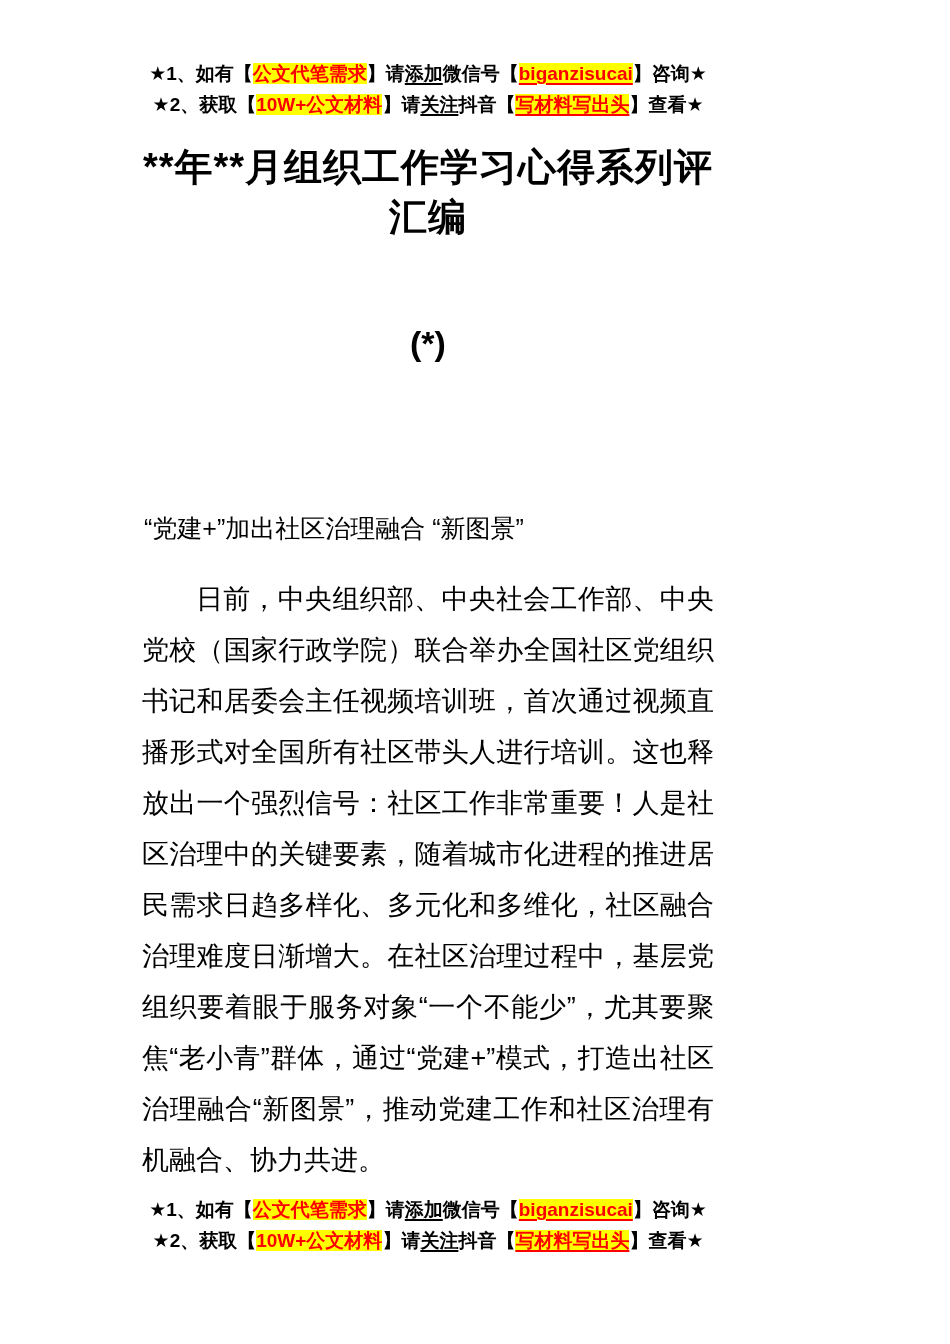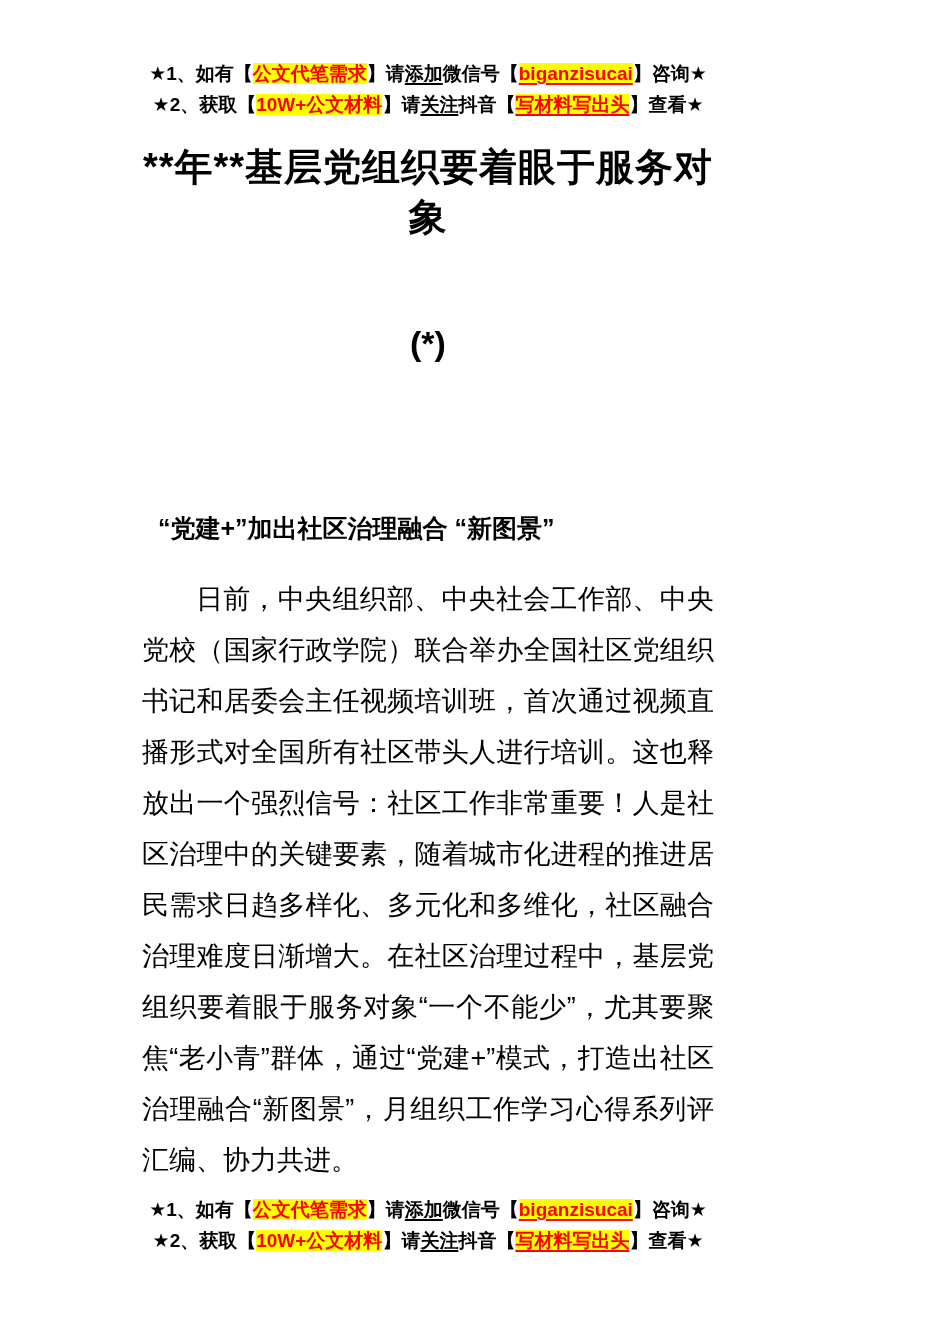--- a/index.html
+++ b/index.html
@@ -62,24 +62,24 @@
   }
   .doc-subtitle {
     margin: 76px 0 140px 0;
     text-align: center;
     font-size: 34px;
     line-height: 50px;
     font-weight: bold;
   }
   
   .section-heading {
-    margin: 0 0 26px 16px;
+    margin: 0 0 26px 2px;
     font-size: 25px;
     line-height: 40px;
-    font-weight: bold;
+    font-weight: normal;
   }
   .article p {
     margin: 0;
     font-size: 27px;
     line-height: 51px;
     text-align: justify;
     text-indent: 2em;
     word-break: break-all;
   }
   .article p + p { margin-top: 30px; }
@@ -88,27 +88,27 @@
 </head>
 <body>
 
 <div class="page">
 
   <div class="notice header-notice">
     <span class="line"><span class="seg plain">★</span><span class="seg plain">1、如有【</span><span class="seg hl-red">公文代笔需求</span><span class="seg plain">】请</span><span class="seg underline">添加</span><span class="seg plain">微信号【</span><span class="seg hl-red-underline">biganzisucai</span><span class="seg plain">】咨询</span><span class="seg plain">★</span></span>
     <span class="line"><span class="seg plain">★</span><span class="seg plain">2、获取【</span><span class="seg hl-red">10W+公文材料</span><span class="seg plain">】请</span><span class="seg underline">关注</span><span class="seg plain">抖音【</span><span class="seg hl-red-underline">写材料写出头</span><span class="seg plain">】查看</span><span class="seg plain">★</span></span>
   </div>
 
-  <h1 class="doc-title">**年**基层党组织要着眼于服务对象</h1>
+  <h1 class="doc-title">**年**月组织工作学习心得系列评汇编</h1>
 
   <div class="doc-subtitle">(*)</div>
 
   <div class="article">
     <div class="section-heading">“党建+”加出社区治理融合 “新图景”</div>
-    <p>日前，中央组织部、中央社会工作部、中央党校（国家行政学院）联合举办全国社区党组织书记和居委会主任视频培训班，首次通过视频直播形式对全国所有社区带头人进行培训。这也释放出一个强烈信号：社区工作非常重要！人是社区治理中的关键要素，随着城市化进程的推进居民需求日趋多样化、多元化和多维化，社区融合治理难度日渐增大。在社区治理过程中，基层党组织要着眼于服务对象“一个不能少”，尤其要聚焦“老小青”群体，通过“党建+”模式，打造出社区治理融合“新图景”，月组织工作学习心得系列评汇编、协力共进。</p>
+    <p>日前，中央组织部、中央社会工作部、中央党校（国家行政学院）联合举办全国社区党组织书记和居委会主任视频培训班，首次通过视频直播形式对全国所有社区带头人进行培训。这也释放出一个强烈信号：社区工作非常重要！人是社区治理中的关键要素，随着城市化进程的推进居民需求日趋多样化、多元化和多维化，社区融合治理难度日渐增大。在社区治理过程中，基层党组织要着眼于服务对象“一个不能少”，尤其要聚焦“老小青”群体，通过“党建+”模式，打造出社区治理融合“新图景”，推动党建工作和社区治理有机融合、协力共进。</p>
   </div>
 
   <div class="notice footer-notice">
     <span class="line"><span class="seg plain">★</span><span class="seg plain">1、如有【</span><span class="seg hl-red">公文代笔需求</span><span class="seg plain">】请</span><span class="seg underline">添加</span><span class="seg plain">微信号【</span><span class="seg hl-red-underline">biganzisucai</span><span class="seg plain">】咨询</span><span class="seg plain">★</span></span>
     <span class="line"><span class="seg plain">★</span><span class="seg plain">2、获取【</span><span class="seg hl-red">10W+公文材料</span><span class="seg plain">】请</span><span class="seg underline">关注</span><span class="seg plain">抖音【</span><span class="seg hl-red-underline">写材料写出头</span><span class="seg plain">】查看</span><span class="seg plain">★</span></span>
   </div>
 
 </div>
 
 </body></html>

